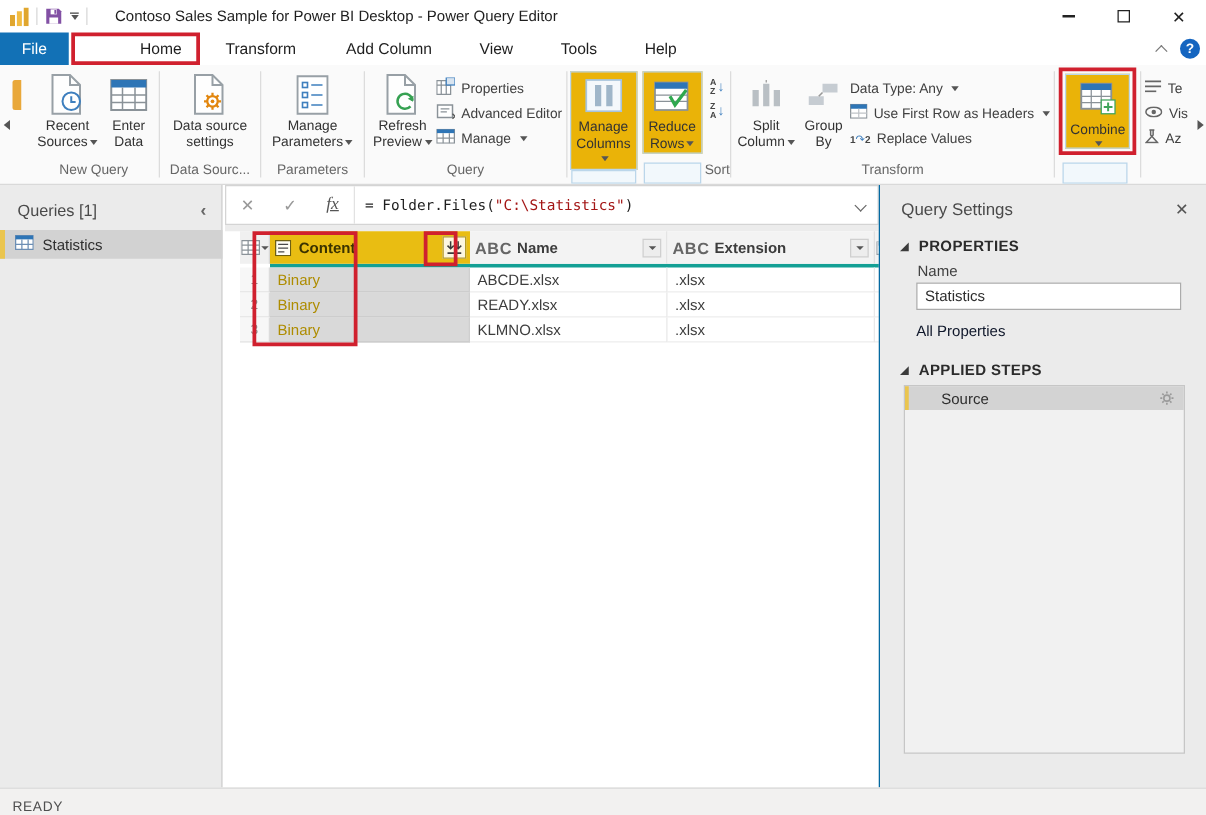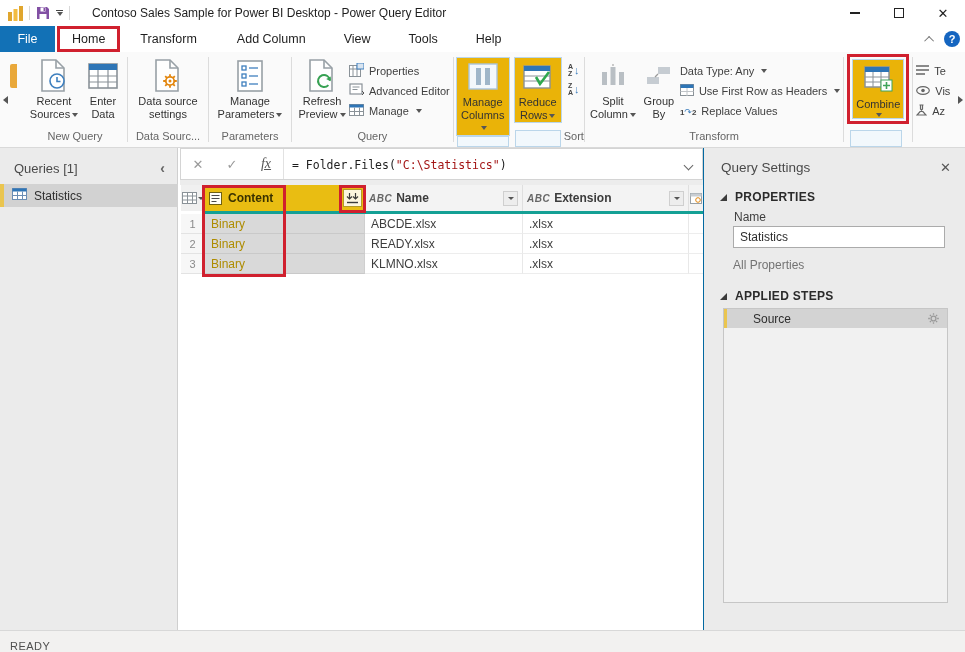--- a/index.html
+++ b/index.html
@@ -18,21 +18,21 @@
   .win-controls { margin-left:auto; display:flex; height:26px; }
   .win-btn { width:44px; height:26px; display:flex; align-items:center; justify-content:center; font-size:13px; color:#222; }
   .min-glyph { width:10px; height:1.4px; background:#222; display:block; }
   .max-glyph { width:10px; height:10px; border:1.4px solid #222; display:block; }
 
   
   .menubar { position:absolute; top:26px; left:0; width:965px; height:26px; background:#fff; display:flex; align-items:stretch; }
   .file-tab { width:55px; background:#1271B6; color:#fff; font-size:12.5px; display:flex; align-items:center; justify-content:center; }
   .menu-tab { font-size:12.5px; color:#1E1E1E; display:flex; align-items:center; padding:0 14px; white-space:nowrap; }
   .home-frame { display:flex; align-items:stretch; margin-left:2px; }
-  .home-frame .menu-tab { padding:0 12px; }
+  .home-frame .menu-tab { padding:0 12px;margin-left:40px; }
   .menu-right { margin-left:auto; display:flex; align-items:center; gap:10px; padding-right:5px; }
   .chev-up { width:7px; height:7px; border-left:1.6px solid #777; border-top:1.6px solid #777; transform:rotate(45deg) translateY(2px); display:inline-block; }
   .help-badge { width:16px; height:16px; border-radius:50%; background:#1565C0; color:#fff; font-size:11px; font-weight:bold; display:flex; align-items:center; justify-content:center; }
 
   
   .ribbon { position:absolute; top:52px; left:0; width:965px; height:96px; background:#FAFAFA; border-bottom:1px solid #D9D9D9; display:flex; overflow:hidden; }
   .rb-scroll { width:10px; display:flex; align-items:center; justify-content:center; flex:none; }
   .tri-left { width:0;height:0;border-top:4px solid transparent;border-bottom:4px solid transparent;border-right:5px solid #555; }
   .tri-right{ width:0;height:0;border-top:4px solid transparent;border-bottom:4px solid transparent;border-left:5px solid #555; }
   .tri-down { width:0;height:0;border-left:3.5px solid transparent;border-right:3.5px solid transparent;border-top:4px solid #555; display:inline-block; vertical-align:middle; margin-left:2px;}
@@ -69,29 +69,29 @@
   .fb-btn { width:34px; text-align:center; font-size:13px; color:#9A9A9A; }
   .fb-check { color:#9A9A9A; }
   .fb-fx { font-family:"Liberation Serif", serif; font-style:italic; font-size:14px; color:#555;text-decoration:underline; }
   .fb-divider { width:1px; height:30px; background:#E2E2E2; margin-right:8px; }
   .fb-code { font-family:"DejaVu Sans Mono", monospace; font-size:11.5px; color:#1E1E1E; white-space:pre; }
   .fb-str { color:#A31515; }
   .fb-expand { margin-left:auto; margin-right:10px; }
   .chev-down { width:7px; height:7px; border-right:1.6px solid #666; border-bottom:1.6px solid #666; transform:rotate(45deg); display:inline-block; margin-top:-3px; }
   .grid-gap { position:absolute; top:32px; left:0; width:523px; height:5px; background:#ECECEC; }
 
-  .grid { position:absolute; top:37px; left:1px; width:523px; }
+  .grid { position:absolute; top:37px; left:12px; width:523px; }
   .g-hrow { display:flex; height:26px; }
   .g-corner { width:24px; background:#F0F0F0; border-right:1px solid #D8D8D8; display:flex; align-items:center; justify-content:center; gap:1px; }
   .g-h { display:flex; align-items:center; font-size:12px; font-weight:bold; color:#3C3C3C; padding:0 4px; border-right:1px solid #DFDFDF; background:#F3F3F3; position:relative; }
   .h-content { width:160px; background:#E9BD12; border-right:none; color:#3A3200; gap:6px; }
   .h-name { width:158px; gap:4px; }
   .h-ext { width:166px; gap:4px; }
   .h-partial { width:15px; padding:0 1px; border-right:none; }
-  .abc { font-size:10px; color:#666; font-weight:bold; letter-spacing:0.5px;font-style:italic; }
+  .abc { font-size:13px; color:#666; font-weight:bold; letter-spacing:0.5px; }
   .filter-btn { margin-left:auto; width:15px; height:15px; background:#EDEDED; border:1px solid #CFCFCF; display:flex; align-items:center; justify-content:center; }
   .filter-btn .tri-down { border-left-width:3px; border-right-width:3px; border-top-width:3.5px; margin:0; }
   .combine-files-btn { position:absolute; right:3px; top:4px; width:19px; height:18px; background:#FCF6DF; border:1px solid #B49B28; display:flex; align-items:center; justify-content:center; padding:0; }
   .teal-bar { margin-left:24px; width:499px; height:3px; background:#14A095; }
   .g-row { display:flex; height:20px; }
   .g-num { width:24px; background:#F7F7F7; border-right:1px solid #DCDCDC; border-bottom:1px solid #E3E3E3; font-size:11px; color:#8A8A8A; display:flex; align-items:center; justify-content:center; }
   .g-cell { font-size:12px; display:flex; align-items:center; padding:0 6px; border-right:1px solid #E8E8E8; border-bottom:1px solid #EDEDED; color:#3D3D3D; }
   .c-content { width:160px; background:#D9D9D9; color:#AE8C00; border-right:1px solid #CFCFCF; border-bottom:1px solid #C9C9C9; }
   .c-name { width:158px; }
   .c-ext { width:166px; }
@@ -102,21 +102,21 @@
   
   .settings-panel { position:absolute; left:703px; top:148px; width:262px; height:482px; background:#EBEBEB; border-left:1px solid #0369a1; }
   .sp-title-row { display:flex; align-items:center; padding:12px 14px 0 17px; }
   .sp-title { font-size:13.5px; color:#4A4A4A; }
   .sp-close { margin-left:auto; font-size:13px; color:#555; }
   .tri-dr { width:0; height:0; border-left:7px solid transparent; border-bottom:7px solid #3B3B3B; display:inline-block; margin-right:8px; }
   .sp-section { display:flex; align-items:center; font-size:12px; font-weight:bold; color:#2B2B2B; letter-spacing:0.3px; }
   .sec-props { position:absolute; left:16px; top:42px; }
   .sp-name-label { position:absolute; left:30px; top:62px; font-size:12px; color:#3F3F3F; }
   .name-input { position:absolute; left:29px; top:78px; width:212px; height:22px; border:1px solid #ABABAB; background:#fff; font-size:12px; color:#2E2E2E; padding:0 6px; font-family:"Liberation Sans", sans-serif; }
-  .all-props { position:absolute; left:29px; top:110px; font-size:12px; color:#737373; }
+  .all-props { position:absolute; left:29px; top:110px; font-size:12px; color:#0f172a; }
   .sec-steps { position:absolute; left:16px; top:141px; }
   .steps-box { position:absolute; left:19px; top:160px; width:225px; height:295px; background:#F1F1F1; border:1px solid #C6C6C6; }
   .step-row { height:19px; background:#D3D3D3; border-left:3px solid #EAC54F; display:flex; align-items:center; padding-left:26px; font-size:12px; color:#2E2E2E; }
   .step-gear { margin-left:auto; margin-right:7px; display:flex; }
 
   
   .statusbar { position:absolute; left:0; top:630px; width:965px; height:22px; background:#F2F1F0; border-top:1px solid #D8D8D8; display:flex; align-items:flex-end; }
   .status-text { font-size:11px; color:#4F4F4F; letter-spacing:0.5px; margin-left:10px; }
 </style>
 </head>

